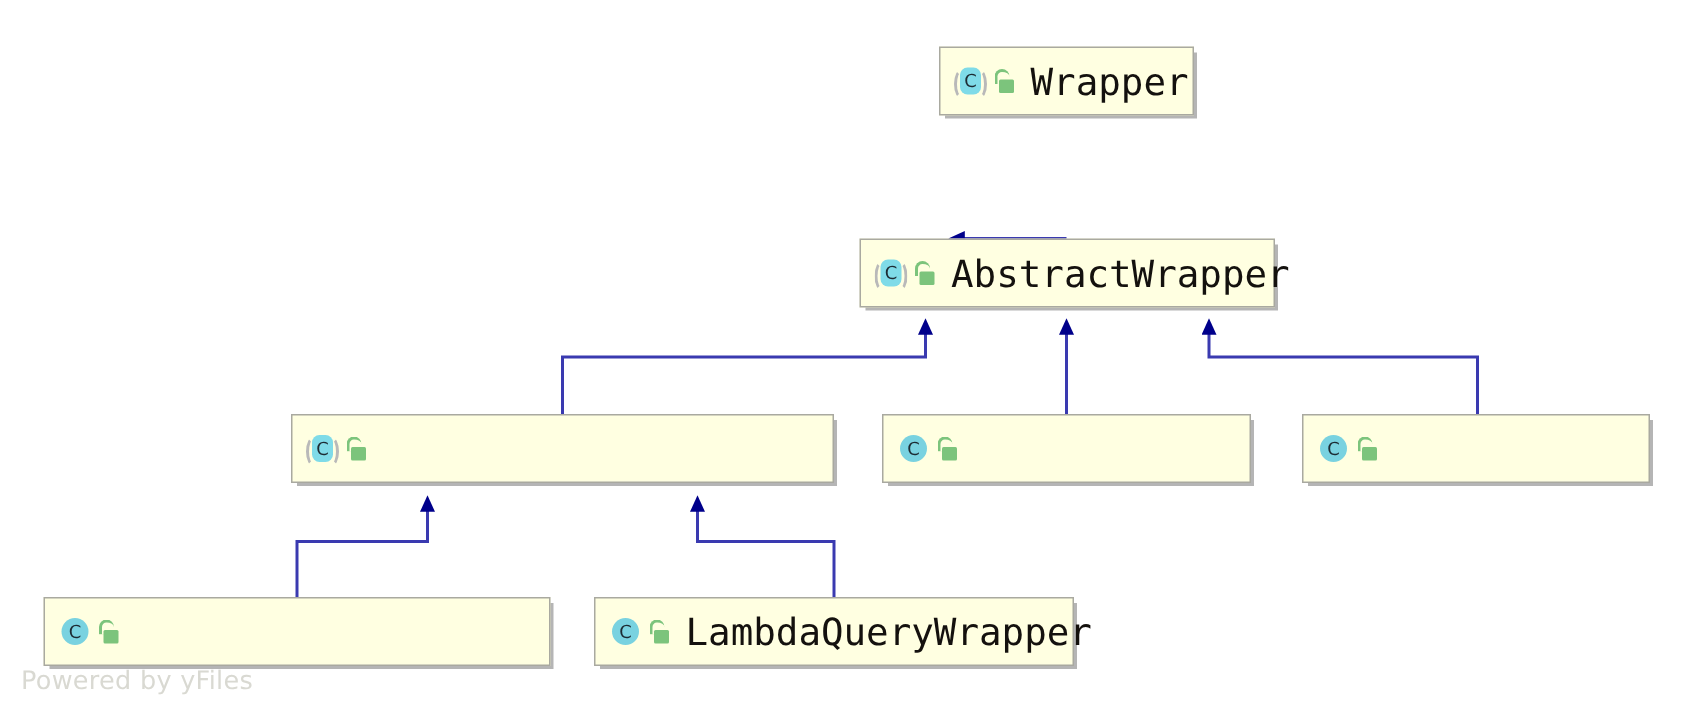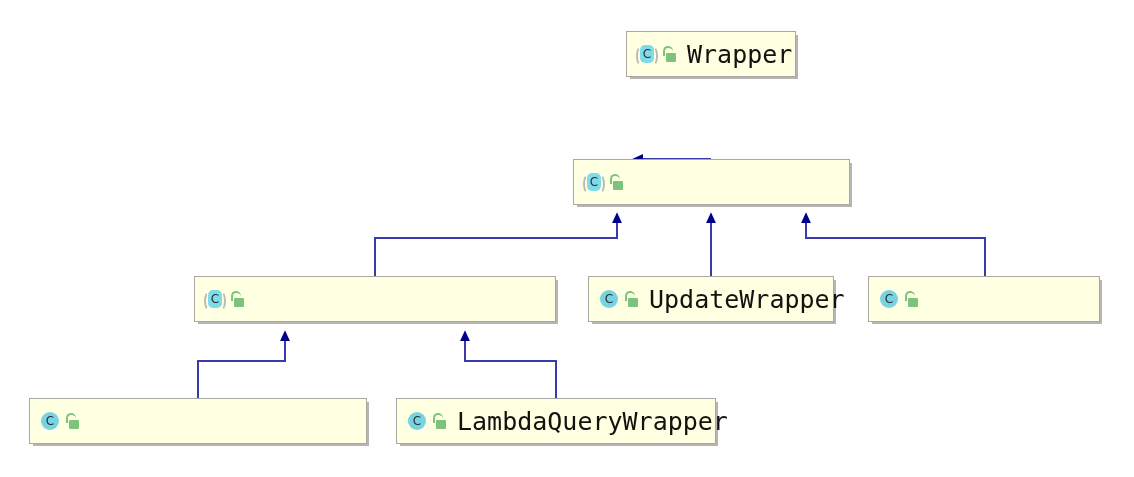--- a/index.html
+++ b/index.html
@@ -199,20 +199,21 @@
         <span class="glyph-body">
             <span class="glyph-c">C</span>
           </span>
         <span class="paren right"></span>
       </span>
       <span class="icon-lock">
         <span class="shackle"></span>
           <span class="body"></span>
       </span>
     </span>
+    <span class="node-label">AbstractWrapper</span>
   </div>
 
   <div class="uml-node" style="left:194px; top:276px; width:362px; height:46px;">
     <span class="node-icons">
       <span class="icon-class">
         <span class="paren left"></span>
         <span class="glyph-body">
             <span class="glyph-c">C</span>
           </span>
         <span class="paren right"></span>
@@ -229,21 +230,20 @@
       <span class="icon-class concrete">
         <span class="glyph-body">
             <span class="glyph-c">C</span>
           </span>
       </span>
       <span class="icon-lock">
         <span class="shackle"></span>
           <span class="body"></span>
       </span>
     </span>
-    <span class="node-label">UpdateWrapper</span>
   </div>
 
   <div class="uml-node" style="left:868px; top:276px; width:232px; height:46px;">
     <span class="node-icons">
       <span class="icon-class concrete">
         <span class="glyph-body">
             <span class="glyph-c">C</span>
           </span>
       </span>
       <span class="icon-lock">
@@ -275,13 +275,14 @@
           </span>
       </span>
       <span class="icon-lock">
         <span class="shackle"></span>
           <span class="body"></span>
       </span>
     </span>
     <span class="node-label">LambdaQueryWrapper</span>
   </div>
 
+  <div class="watermark">Powered by yFiles</div>
 </div>
 
 </body></html>

